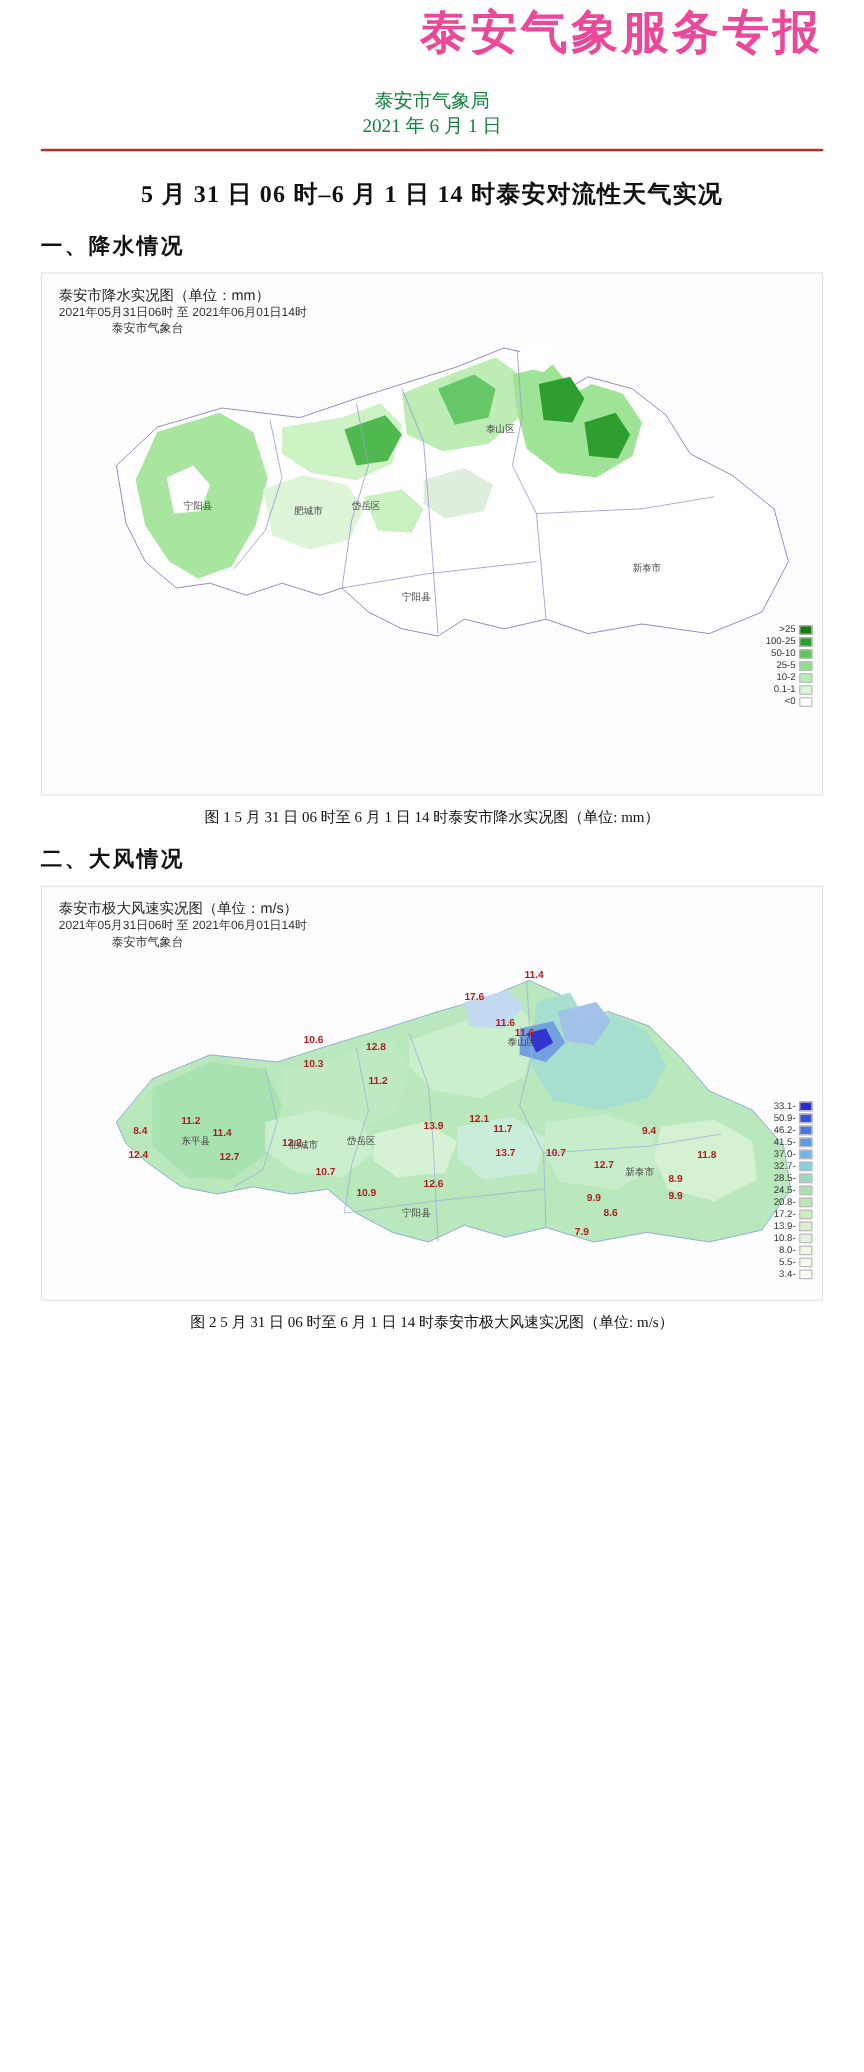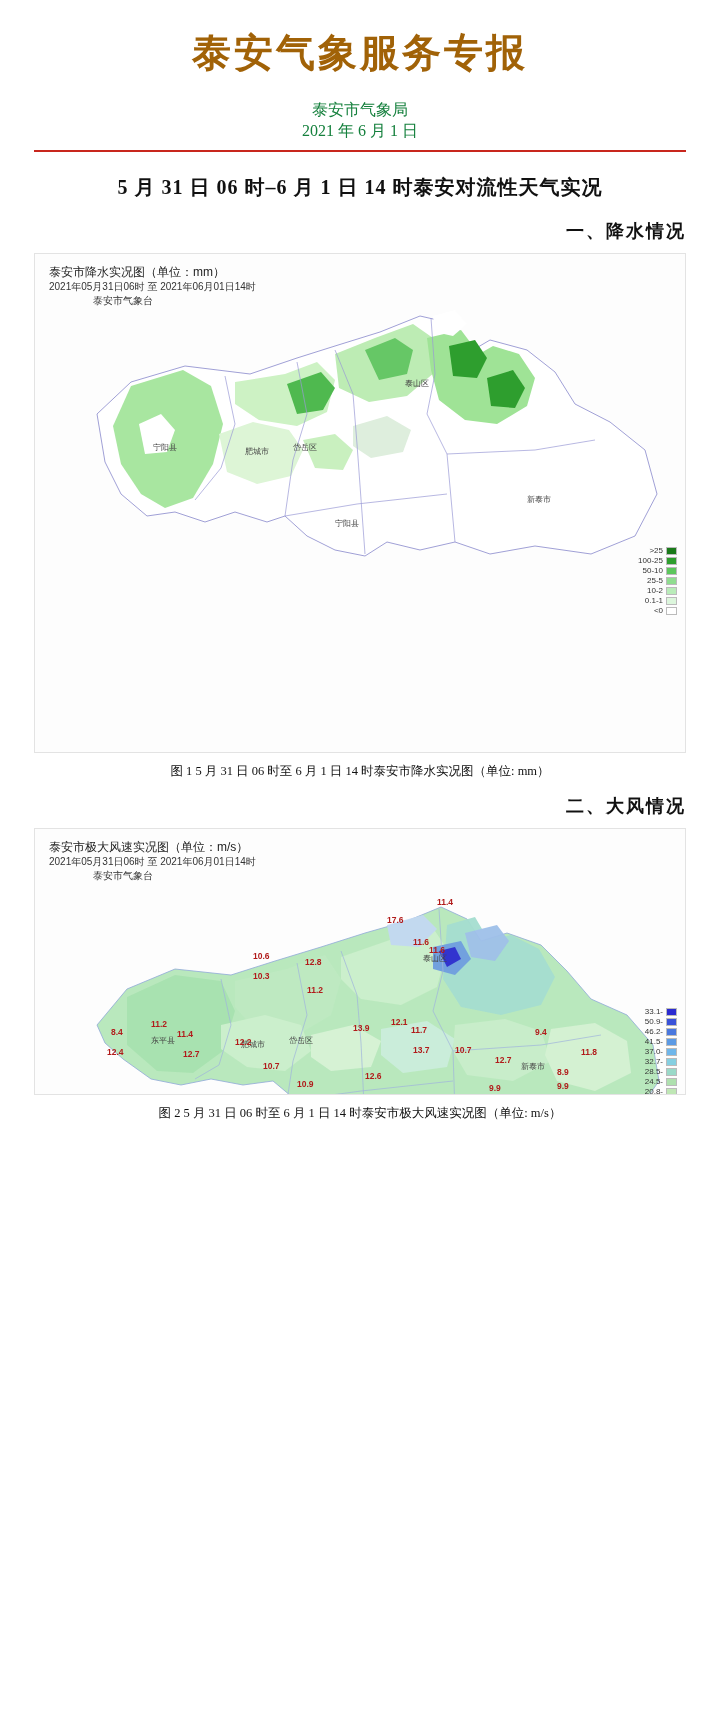--- a/index.html
+++ b/index.html
@@ -14,26 +14,25 @@
   }
   .page {
     width: 720px;
     min-height: 1727px;
     position: relative;
     box-sizing: border-box;
     padding: 0 34px;
     background: #fff;
   }
   .masthead {
-    text-align: center;
-    color: #a16207;
+    text-align: right;
+    color: #ec4899;
     font-weight: bold;
     font-size: 39px;
     letter-spacing: 3px;
-    padding-top: 26px;
     padding-bottom: 12px;
     font-family: "Liberation Serif", "DejaVu Serif", serif;
   }
   .meta-row {
     display: flex;
     justify-content: space-between;
     align-items: center;
     font-size: 16px;
     padding: 8px 4px 6px 4px;
     color: #15803d;
@@ -45,36 +44,36 @@
     margin: 2px 0 22px 0;
   }
   .doc-title {
     text-align: center;
     font-size: 20px;
     font-weight: bold;
     letter-spacing: 1px;
     margin: 6px 0 18px 0;
   }
   .section-title {
-    text-align: right;
+    text-align: left;
     font-size: 18px;
     font-weight: bold;
     letter-spacing: 2px;
     margin: 14px 0 10px 0;
   }
   .figure {
     width: 100%;
     background: #fdfdfd;
     border: 1px solid #e3e3e3;
     box-sizing: border-box;
     position: relative;
     overflow: hidden;
   }
-  .fig1 { height: 500px; }
-  .fig2 { height: 267px; }
+  .fig1 { height: 436px; }
+  .fig2 { height: 346px; }
   .fig-head {
     position: absolute;
     left: 14px;
     top: 10px;
     line-height: 1.35;
     color: #222;
     font-family: "Liberation Sans", sans-serif;
   }
   .fig-head .l1 { font-size: 12px; }
   .fig-head .l2 { font-size: 10px; color: #333; }
@@ -275,21 +274,21 @@
       <div class="wlabel" style="left:376px; top:196px;">11.7</div>
       <div class="wlabel" style="left:378px; top:216px;">13.7</div>
       <div class="wlabel" style="left:420px; top:216px;">10.7</div>
       <div class="wlabel" style="left:500px; top:198px;">9.4</div>
       <div class="wlabel" style="left:460px; top:226px;">12.7</div>
       <div class="wlabel" style="left:546px; top:218px;">11.8</div>
       <div class="wlabel" style="left:522px; top:238px;">8.9</div>
       <div class="wlabel" style="left:522px; top:252px;">9.9</div>
       <div class="wlabel" style="left:468px; top:266px;">8.6</div>
       <div class="wlabel" style="left:262px; top:250px;">10.9</div>
-      <div class="wlabel" style="left:330px; top:242px;">12.6</div>
+      <div class="wlabel" style="left:318px; top:242px;">12.6</div>
       <div class="wlabel" style="left:454px; top:254px;">9.9</div>
       <div class="wlabel" style="left:444px; top:282px;">7.9</div>
 
       <div class="legend" style="top: 178px;">
         <span class="legend-row"><span>33.1-</span><i class="legend-sw" style="background:#2b2bd0"></i></span>
         <span class="legend-row"><span>50.9-</span><i class="legend-sw" style="background:#3a52d8"></i></span>
         <span class="legend-row"><span>46.2-</span><i class="legend-sw" style="background:#4a78de"></i></span>
         <span class="legend-row"><span>41.5-</span><i class="legend-sw" style="background:#5c9ae4"></i></span>
         <span class="legend-row"><span>37.0-</span><i class="legend-sw" style="background:#6fb6ea"></i></span>
         <span class="legend-row"><span>32.7-</span><i class="legend-sw" style="background:#85cfe1"></i></span>

